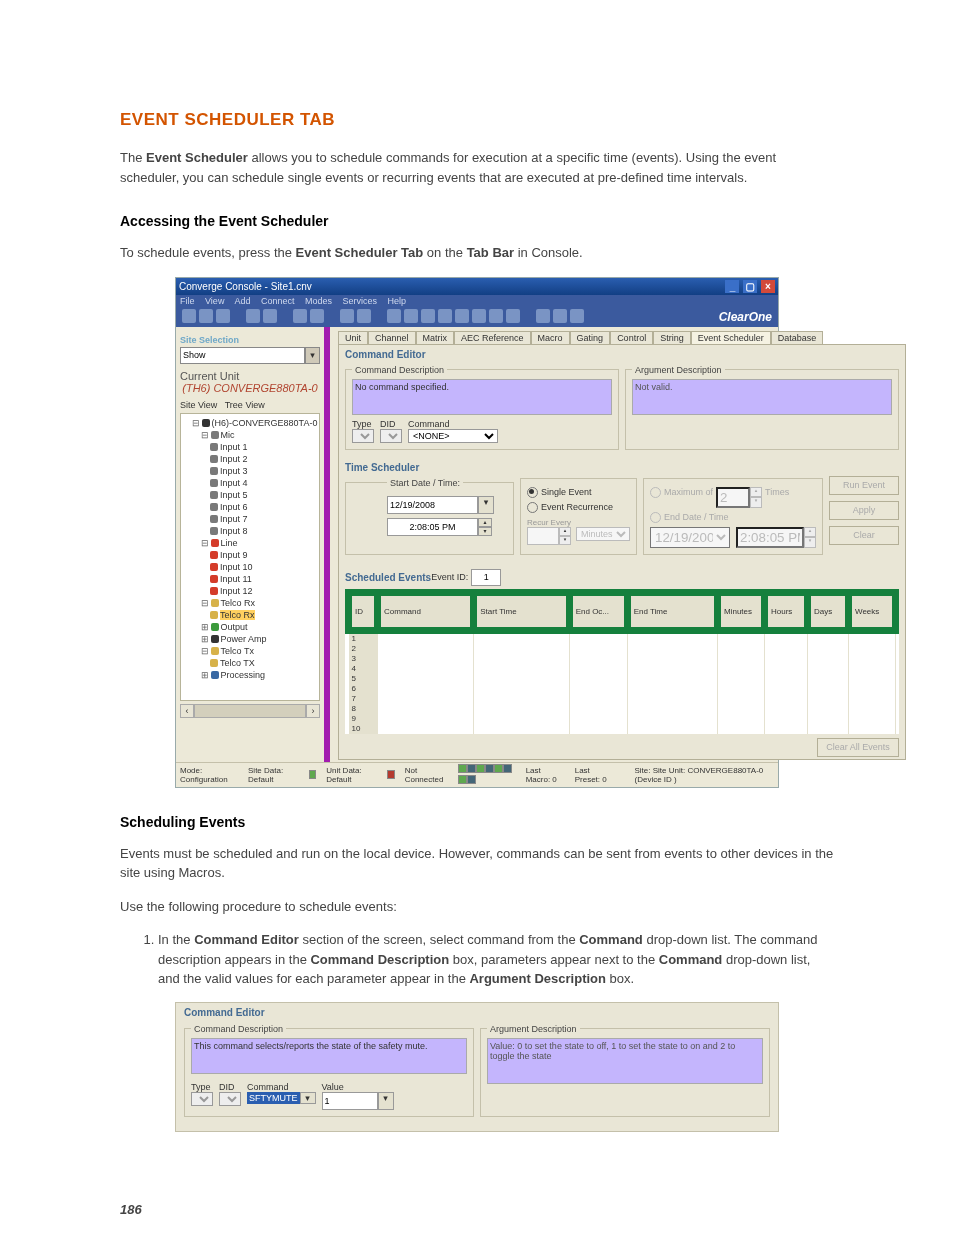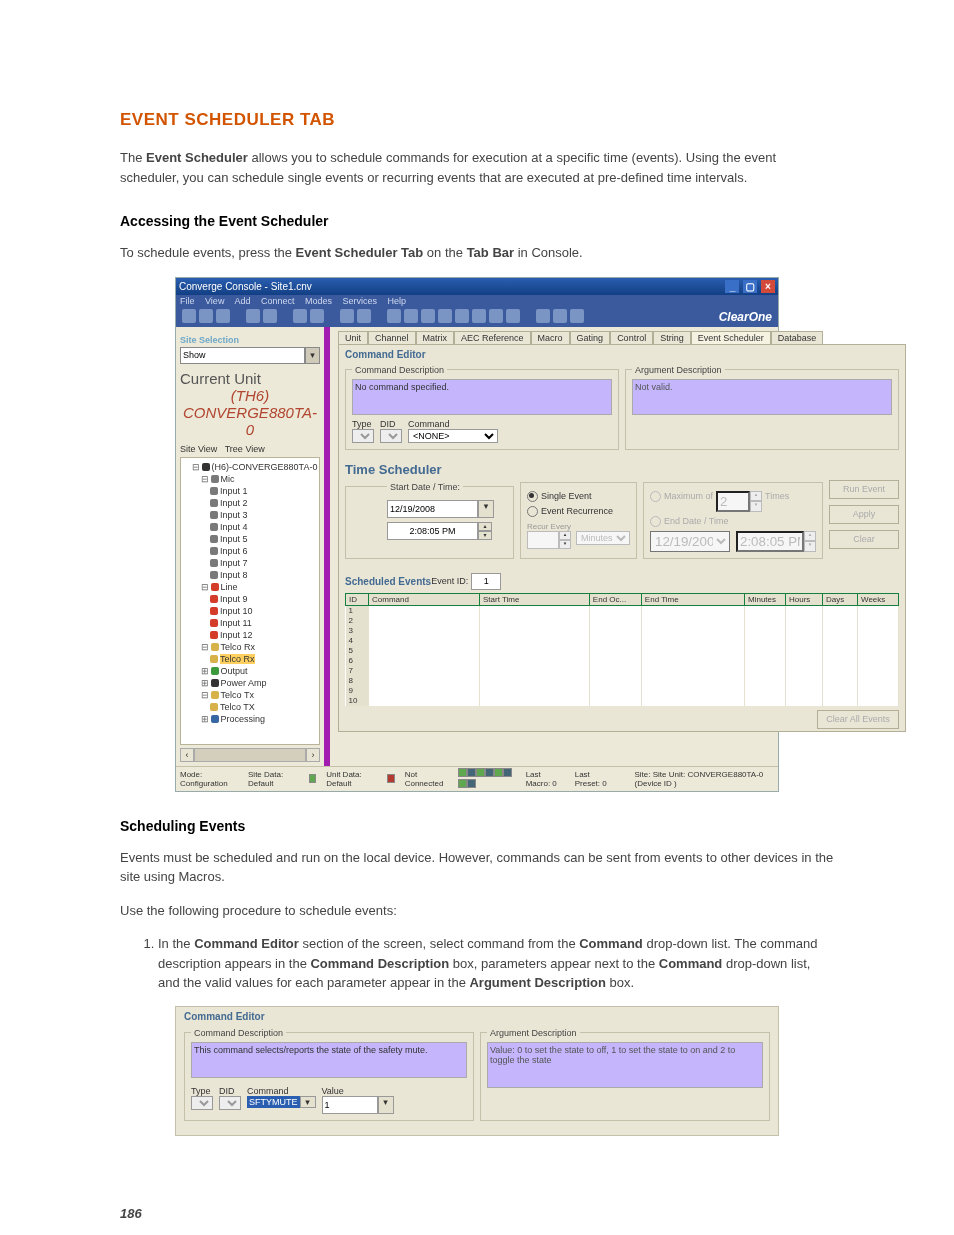--- a/index.html
+++ b/index.html
@@ -95,21 +95,21 @@
   }
   .left {
     width: 140px;
     border-right:6px solid #a21caf;
     padding:4px;
   }
   .group-hdr { color:#6fa8c8; font-weight:bold; font-size:9px; margin:4px 0 2px; }
   .sbox { display:flex; }
   .sbox input { flex:1; font-size:9px; height:13px; border:1px solid #888; }
   .sbox .dd { width:13px; height:15px; background:#cfc9b8; border:1px solid #888; display:flex; align-items:center; justify-content:center; }
-  .unitline { font-size:15px; margin-top:6px; }
+  .unitline { font-size:11px; margin-top:6px; }
   .unitline .u1 { color:#555; }
   .unitline .u2 { color:#b14530; font-style:italic;text-align:center; }
   .viewlinks { font-size:9px; margin:6px 0 3px; }
   .tree {
     border:1px solid #b7b499;
     background:#fff;
     height: 280px;
     padding:3px 2px;
     overflow:hidden;
     font-size:9px;
@@ -158,21 +158,21 @@
   legend { font-size:9px; color:#444; padding:0 3px; }
   .ce-title { font-weight:bold; color:#436a92; font-size:10px; margin-bottom:3px; }
   .topfs { display:flex; gap:6px; }
   .desc-box { height:30px; background:#c4b5fd; border:1px solid #aaa; font-size:9px; padding:2px; overflow:hidden; }
   .desc-box.right-box { color:#555; }
   .cmd-row { display:flex; gap:6px; margin-top:4px; font-size:9px; }
   .cmd-row .col { display:flex; flex-direction:column; }
   .cmd-row select, .cmd-row input { font-size:9px; height:14px; border:1px solid #999; background:#fff; }
   .cmd-row select.disabled { background:#eee; color:#999; }
 
-  .ts-title { font-weight:bold; color:#436a92; font-size:13px; margin:6px 0 3px; }
+  .ts-title { font-weight:bold; color:#436a92; font-size:10px; margin:6px 0 3px; }
   .ts { display:flex; gap:6px; }
   .ts-left { width:120px;padding-left:41px; }
   .dateinput { display:flex; margin:4px 0; }
   .dateinput input { width:85px; font-size:9px; height:14px; border:1px solid #999; }
   .dateinput .dd { width:14px; height:16px; background:#e4e1cf; border:1px solid #999; text-align:center; }
   .timeinput { display:flex; }
   .timeinput input { width:85px; font-size:9px; height:14px; border:1px solid #999; text-align:center; }
   .timeinput .sp { width:14px; display:flex; flex-direction:column; }
   .timeinput .sp div { flex:1; border:1px solid #999; background:#e4e1cf; font-size:6px; line-height:6px; text-align:center; }
 
@@ -192,21 +192,21 @@
   .ts-right2 .opt { margin:4px 0; display:flex; align-items:flex-start; gap:3px; }
   .rad.dis { border-color:#bbb; }
   .spin input.dis, select.dis { color:#bbb; background:#f6f6f6; }
   .ts-btns { width:70px; display:flex; flex-direction:column; gap:6px; }
   .btn-s { border:1px solid #b3af97; background:#e9e6d6; color:#aaa; font-size:9px; height:17px; display:flex; align-items:center; justify-content:center; }
 
   .se-title { font-weight:bold; color:#436a92; font-size:10px; margin:8px 0 3px; display:flex; align-items:center; }
   .se-title .eid { font-weight:normal; color:#333; font-size:9px; display:flex; gap:3px; align-items:center; }
   .se-title .eid input { width:24px; font-size:9px; height:13px; border:1px solid #999; text-align:center; }
   table.events { width:100%; border-collapse:collapse; background:#fff; font-size:8px; }
-  table.events th { background:#e4e1cf; border:1px solid #15803d; font-weight:normal; padding:1px 3px; text-align:left; }
+  table.events th { background:#e4e1cf; border:7px solid #15803d; font-weight:normal; padding:11px 3px; text-align:left; }
   table.events td { border-right:1px solid #e4e1cf; padding:0px 3px; height:10px; }
   .clear-all { display:flex; justify-content:flex-end; margin-top:4px; }
 
   .statusbar {
     display:flex;
     background:#ece9d8;
     border-top:1px solid #c4c0aa;
     font-size:8px;
     color:#333;
     padding:1px 4px;

